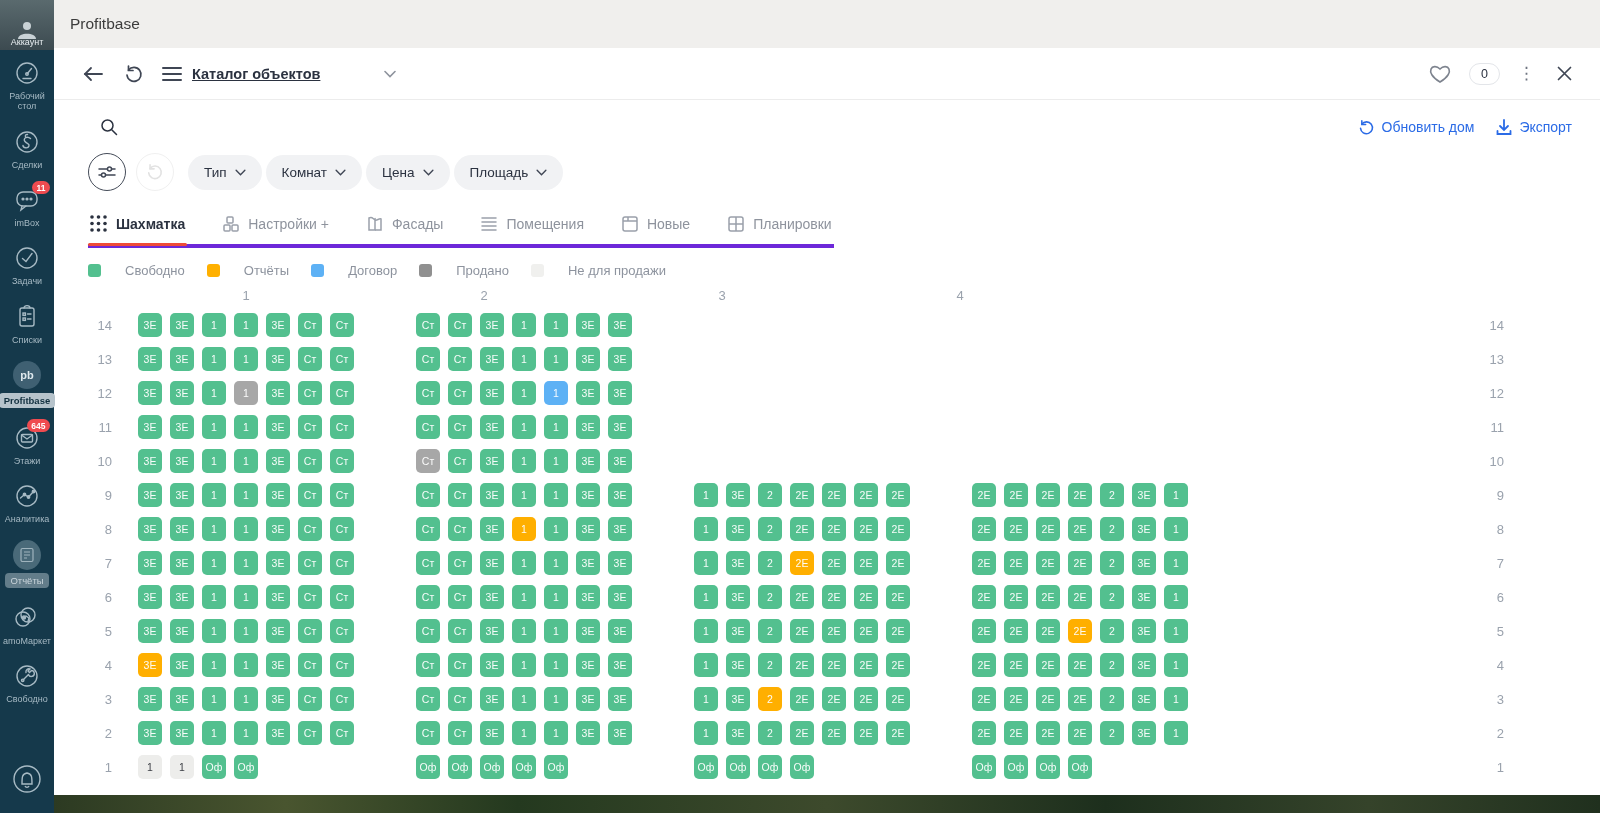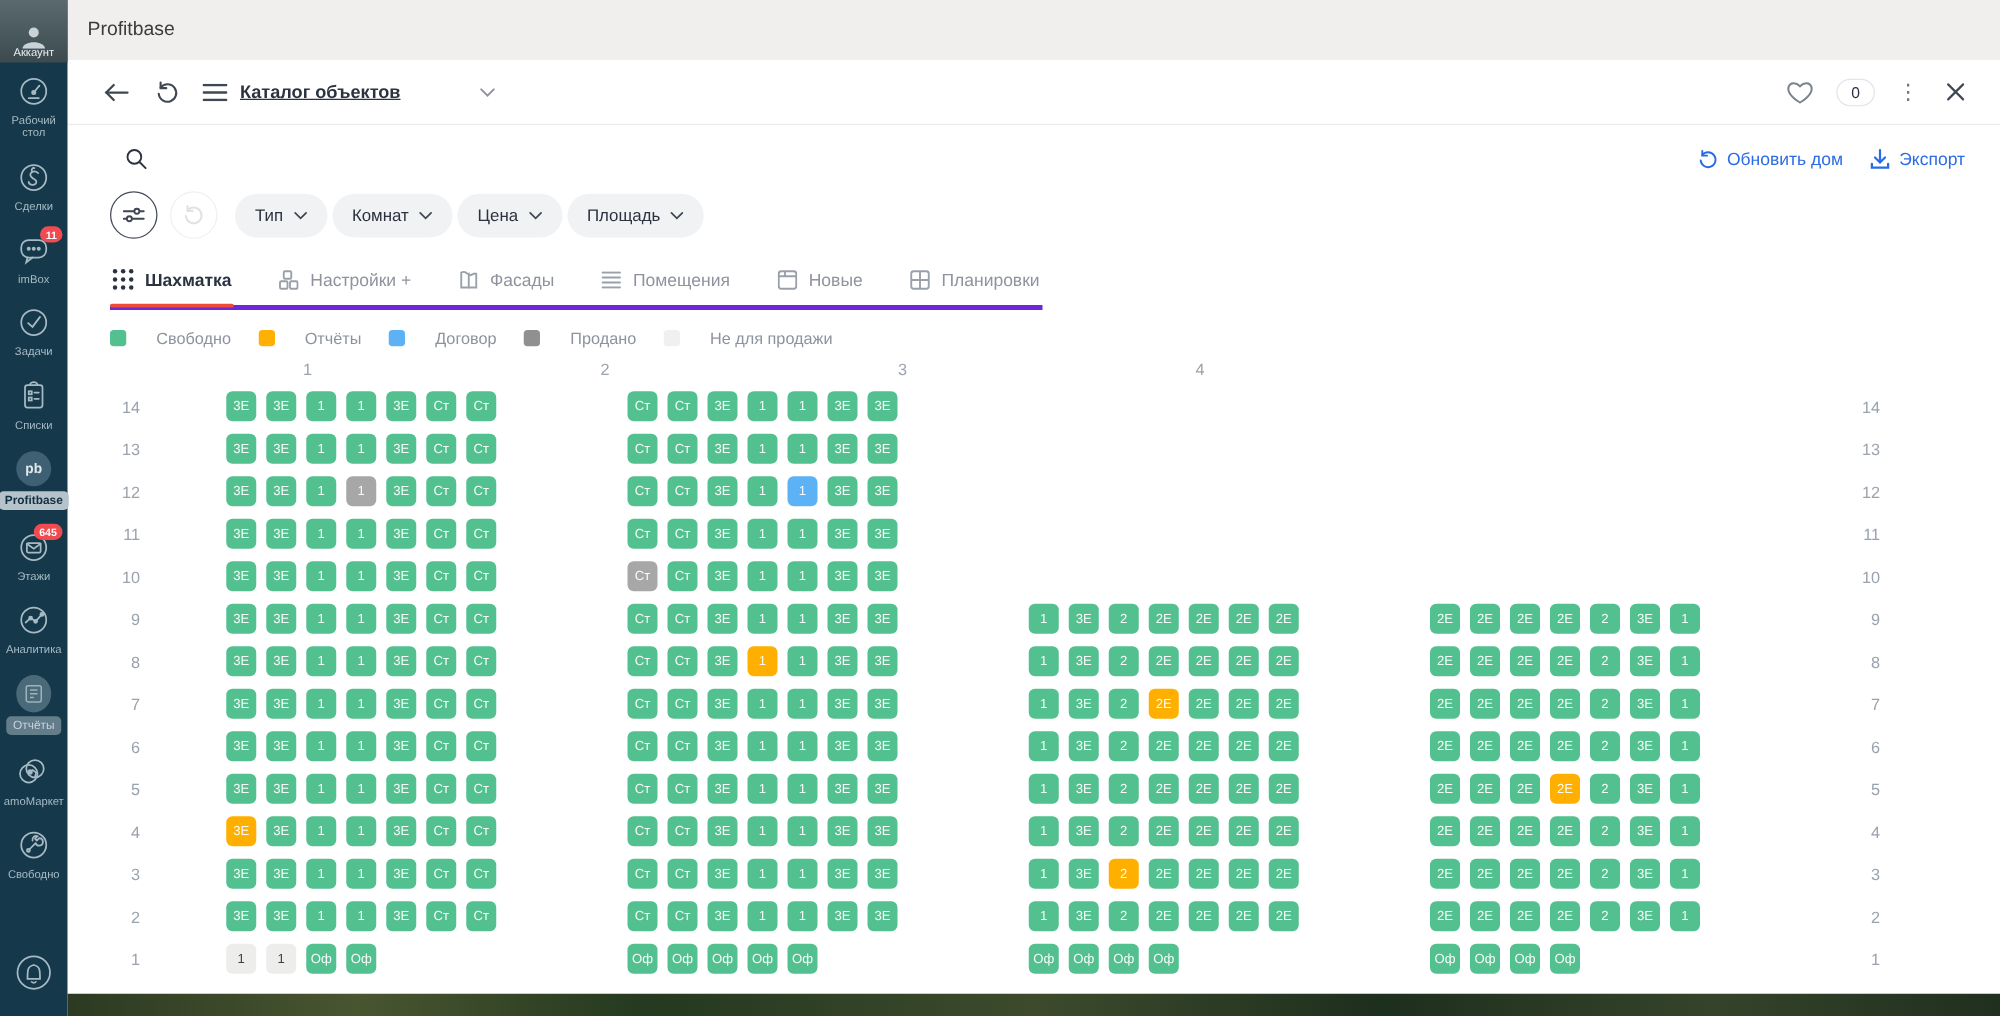--- a/index.html
+++ b/index.html
@@ -75,21 +75,21 @@
   .sw { width:13px; height:13px; border-radius:3px; }
 
   
   .grid { padding:10px 96px 0 28px; }
   .ghead { display:flex; margin-bottom:10px; }
   .ghead .spacer { width:56px; }
   .ghead .gh { width:216px; margin-right:22px; text-align:center; font-size:13px; color:#9aa2ad; }
   .grow { display:flex; align-items:center; margin-bottom:10px; }
   .fl { width:30px; text-align:right; margin-right:26px; font-size:13px; color:#9aa2ad; }
   .fr { margin-left:auto; width:30px; text-align:right; font-size:13px; color:#9aa2ad; }
-  .grp { width:256px; display:flex; gap:8px; margin-right:22px;margin-left:43px; }
+  .grp { width:256px; display:flex; gap:8px; margin-right:22px; }
   .cell { width:24px; height:24px; border-radius:5px; display:flex; align-items:center; justify-content:center;
           font-size:10.5px; color:rgba(255,255,255,.95); cursor:pointer; flex:0 0 24px; }
   .cell.nfs { color:#3c3f45; }
 </style>
 </head>
 <body>
 
 <div class="sidebar">
   <div class="account">
     <svg class="sil" width="22" height="18" viewBox="0 0 22 18">

